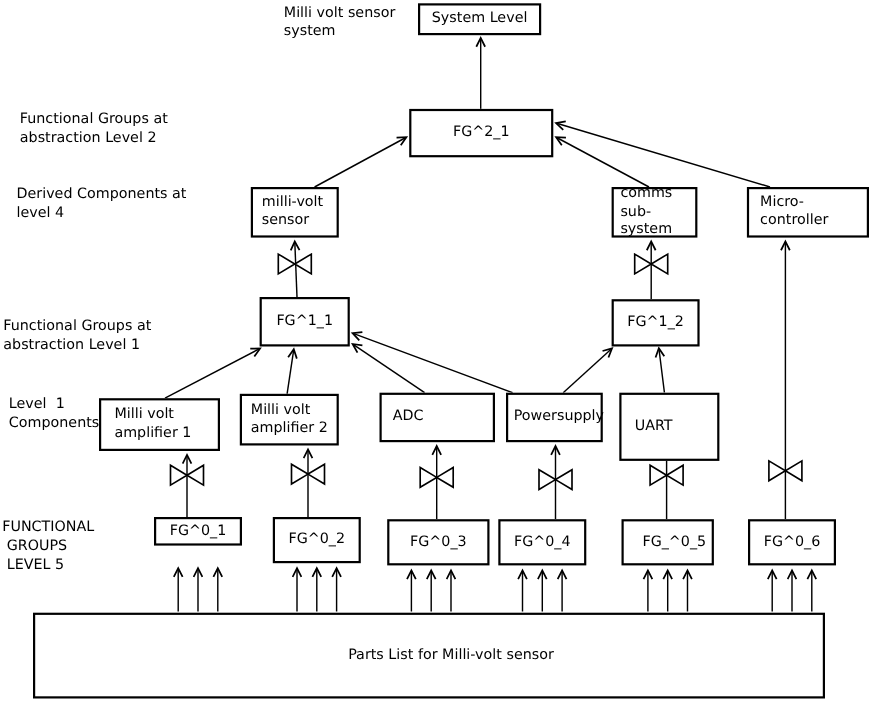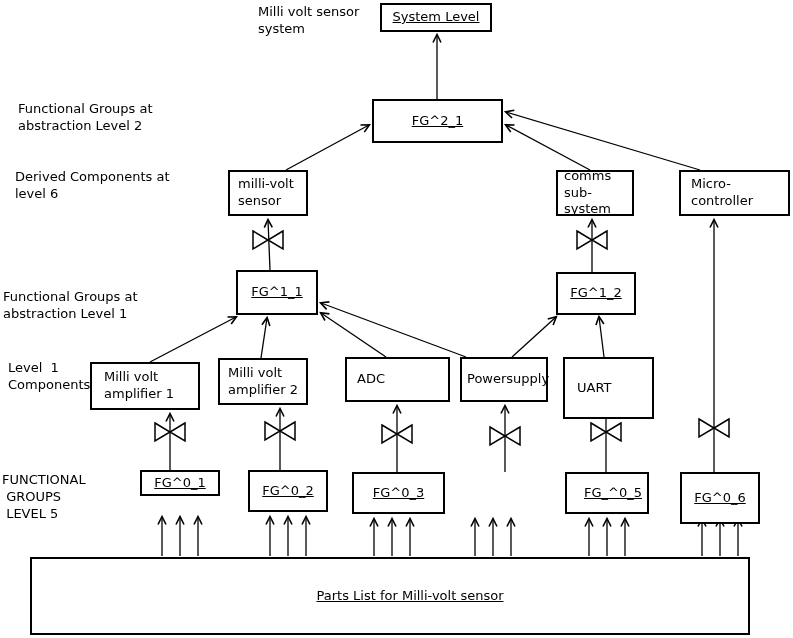--- a/index.html
+++ b/index.html
@@ -11,21 +11,21 @@
   }
   .stage { position: absolute; left: 0; top: 0; width: 793px; height: 638px; }
   svg.wires { position: absolute; left: 0; top: 0; z-index: 1; }
   .node {
     position: absolute; z-index: 2;
     border: 2px solid #000; background: #fff;
     font-size: 13px; line-height: 1.3;
     display: flex; align-items: center; justify-content: flex-start;
     white-space: pre-wrap;
   }
-  .node.center { justify-content: center; text-align: right; text-decoration: underline; }
+  .node.center { justify-content: center; text-align: right; }
   .freelabel {
     position: absolute; z-index: 2;
     font-size: 13px; line-height: 1.3; white-space: pre-wrap;
   }
 </style>
 </head>
 <body>
 
 <div class="stage">
 
@@ -93,21 +93,21 @@
       <path d="M591,423 L606,432 L591,441 Z M621,423 L606,432 L621,441 Z"></path>
       <path d="M699,419 L714,428 L699,437 Z M729,419 L714,428 L729,437 Z"></path>
     </g>
   </svg>
 
   <div class="freelabel" style="left:258px; top:4px;">Milli volt sensor
 system</div>
   <div class="freelabel" style="left:18px; top:101px;">Functional Groups at
 abstraction Level 2</div>
   <div class="freelabel" style="left:15px; top:169px;">Derived Components at
-level 6</div>
+level 4</div>
   <div class="freelabel" style="left:3px; top:289px;">Functional Groups at
 abstraction Level 1</div>
   <div class="freelabel" style="left:8px; top:360px;">Level  1
 Components</div>
   <div class="freelabel" style="left:2px; top:472px;">FUNCTIONAL
  GROUPS
  LEVEL 5</div>
 
   <div class="node center" style="left:380px; top:3px; width:112px; height:29px;">System Level</div>
 
@@ -137,20 +137,21 @@
   <div class="node" style="left:460px; top:357px; width:88px; height:45px; padding-left:5px;">Powersupply</div>
 
   <div class="node" style="left:563px; top:357px; width:91px; height:62px; padding-left:12px;">UART</div>
 
   <div class="node center" style="left:140px; top:470px; width:80px; height:26px;">FG^0_1</div>
 
   <div class="node center" style="left:248px; top:470px; width:80px; height:42px;">FG^0_2</div>
 
   <div class="node center" style="left:352px; top:472px; width:93px; height:42px;">FG^0_3</div>
 
+  <div class="node center" style="left:453px; top:472px; width:80px; height:42px;">FG^0_4</div>
 
   <div class="node center" style="left:565px; top:472px; width:84px; height:42px;padding-left:12px;">FG_^0_5</div>
 
-  <div class="node center" style="left:680px; top:472px; width:80px; height:52px;">FG^0_6</div>
+  <div class="node center" style="left:680px; top:472px; width:80px; height:42px;">FG^0_6</div>
 
   <div class="node center" style="left:30px; top:557px; width:720px; height:78px;padding-left:40px;">Parts List for Milli-volt sensor</div>
 
 </div>
 
 </body></html>

